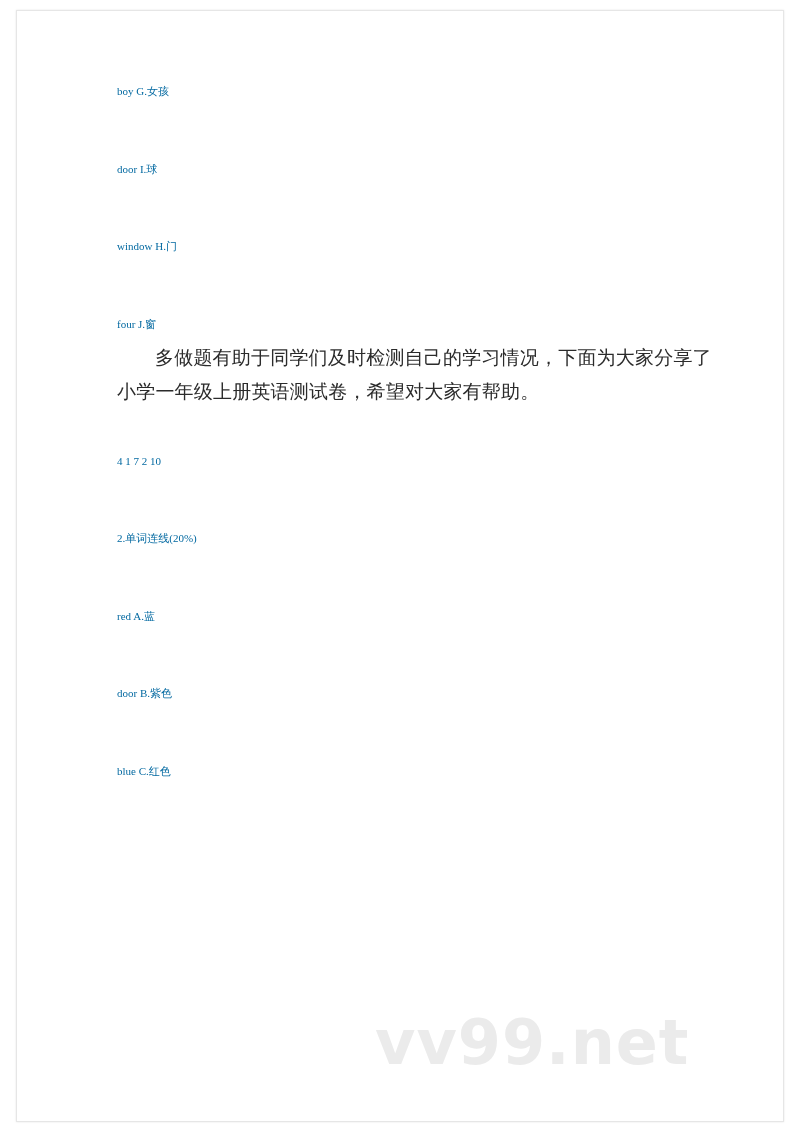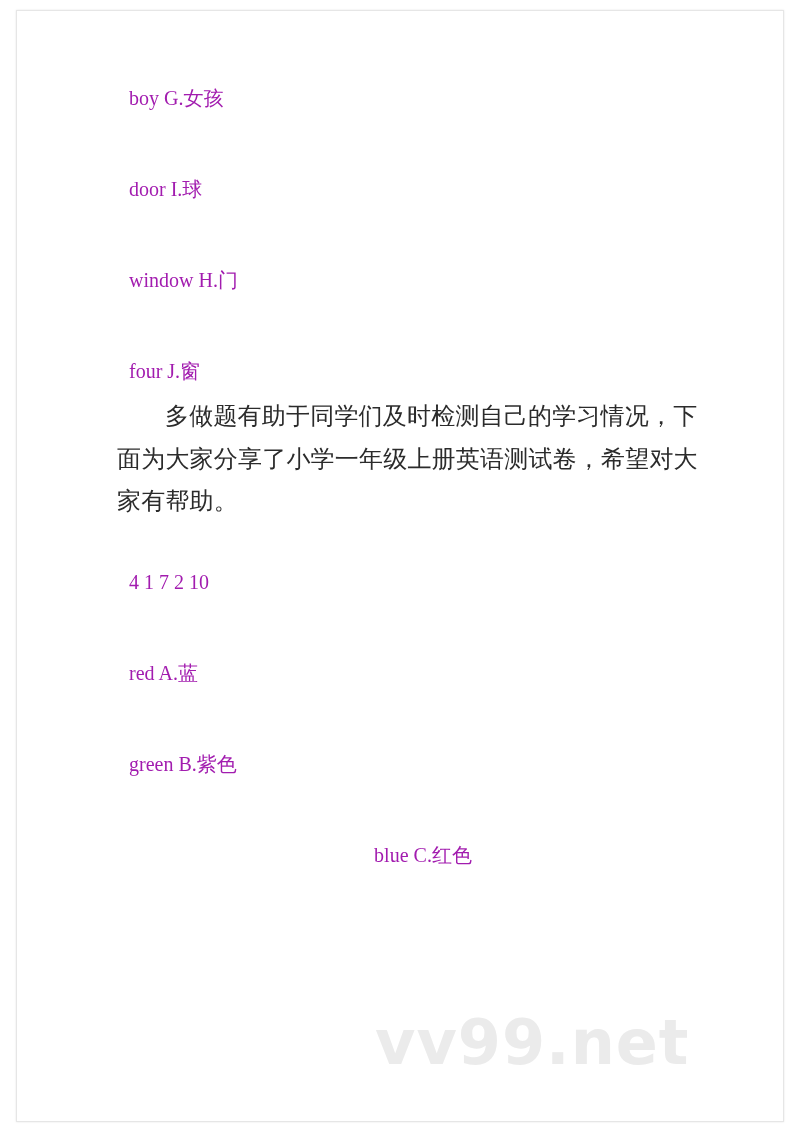--- a/index.html
+++ b/index.html
@@ -32,31 +32,31 @@
     box-shadow: 0 0 2px rgba(0,0,0,0.10);
     box-sizing: border-box;
   }
   .content {
     position: absolute;
     left: 100px;
     top: 72px;
     width: 600px;
   }
   .line {
-    font-size: 20px;
+    font-size: 11px;
     line-height: 1.5;
-    color: #a21caf;
-    margin: 0 0 61px 12px;
+    color: #0369a1;
+    margin: 0 0 61px 0;
     white-space: pre-wrap;
   }
-  .line:last-child { margin-bottom: 0; text-align: center; }
+  .line:last-child { margin-bottom: 0; }
 
   
   .para {
-    font-size: 24px;
+    font-size: 19px;
     line-height: 1.78;
     color: #2b2b2b;
     margin: -52px 0 44px 0;
     text-indent: 2em;
     letter-spacing: 0.2px;
   }
 
   .watermark {
     position: absolute;
     left: 358px;
@@ -74,19 +74,20 @@
 
 <div class="page">
   <div class="sheet">
     <div class="content">
       <p class="line">boy G.女孩</p>
       <p class="line">door I.球</p>
       <p class="line">window H.门</p>
       <p class="line">four J.窗</p>
       <p class="para">多做题有助于同学们及时检测自己的学习情况，下面为大家分享了小学一年级上册英语测试卷，希望对大家有帮助。</p>
       <p class="line">4 1 7 2 10</p>
+      <p class="line">2.单词连线(20%)</p>
       <p class="line">red A.蓝</p>
-      <p class="line">green B.紫色</p>
+      <p class="line">door B.紫色</p>
       <p class="line">blue C.红色</p>
     </div>
     <div class="watermark">vv99.net</div>
   </div>
 </div>
 
 </body></html>

